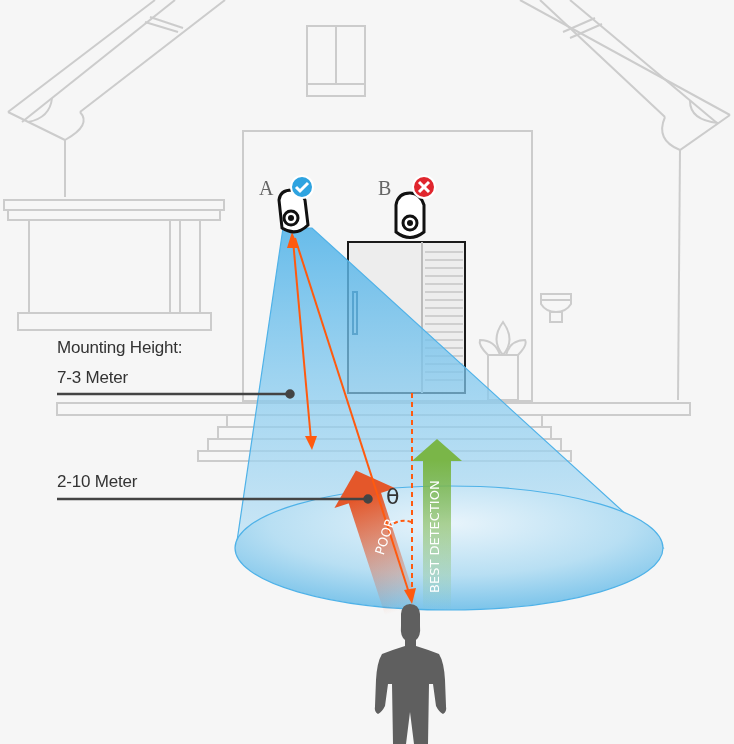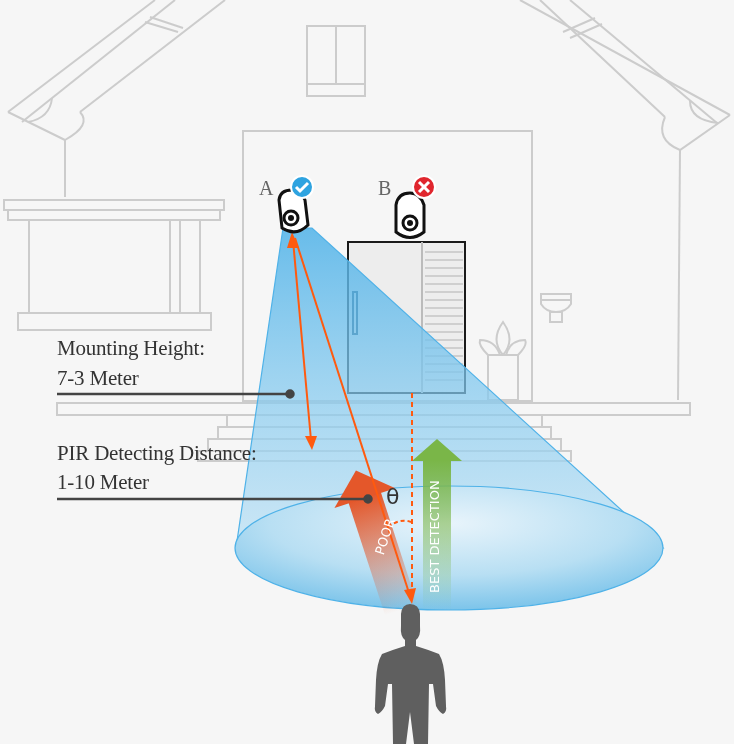--- a/index.html
+++ b/index.html
@@ -1,18 +1,18 @@
 <!DOCTYPE html>
 <html><head>
 <meta charset="utf-8">
 <style>
   html,body{margin:0;padding:0;background:#f6f6f6;}
   #stage{position:relative;width:734px;height:744px;overflow:hidden;background:#f6f6f6;}
   svg{position:absolute;left:0;top:0;}
-  .lbl{position:absolute;font-family:Liberation Serif, serif;color:#333;font-size:21px;line-height:26px;white-space:nowrap;letter-spacing:-0.2px;}
+  .lbl{position:absolute;font-family:Liberation Sans, sans-serif;color:#333;font-size:17px;line-height:26px;white-space:nowrap;letter-spacing:-0.2px;}
   .serif{position:absolute;font-family:"Liberation Serif","DejaVu Serif",serif;color:#666;font-size:20px;}
   .theta{position:absolute;font-family:"DejaVu Sans",sans-serif;color:#333;font-size:22px;}
   .rot{position:absolute;font-family:"DejaVu Sans","Liberation Sans",sans-serif;color:#fff;font-size:13px;white-space:nowrap;transform-origin:left top;}
 </style>
 </head>
 <body>
 
 <div id="stage">
 <svg width="734" height="744" viewBox="0 0 734 744">
   <defs>
@@ -166,20 +166,19 @@
   </g>
 
   <path fill="#5f5f5f" d="M410 604 Q402 604 401 614 L401 626 Q400 636 405 640 L405 646 Q392 650 382 654 Q377 662 376 680 L375 706 Q374 712 378 714 Q382 712 385 706 L388 684 L392 684 L393 744 L406 744 L410 712 L414 744 L428 744 L429 684 L433 684 L436 706 Q439 712 443 714 Q447 712 446 706 L445 680 Q444 662 439 654 Q429 650 416 646 L416 640 Q421 636 420 626 L420 614 Q419 604 410 604 Z"></path>
 </svg>
 
 <div class="serif" style="left:259px;top:177px;">A</div>
 <div class="serif" style="left:378px;top:177px;">B</div>
 
 <div class="lbl" style="left:57px;top:335px;">Mounting Height:</div>
 <div class="lbl" style="left:57px;top:365px;">7-3 Meter</div>
-<div class="lbl" style="left:57px;top:440px;">PIR Detecting Distance:</div>
-<div class="lbl" style="left:57px;top:469px;">1-10 Meter</div>
+<div class="lbl" style="left:57px;top:469px;">2-10 Meter</div>
 
 <div class="theta" style="left:386px;top:484px;">θ</div>
 
 <div class="rot" style="left:372px;top:552px;transform:rotate(-72deg);">POOR</div>
 <div class="rot" style="left:427px;top:593px;transform:rotate(-90deg);">BEST DETECTION</div>
 </div>
 
 </body></html>

